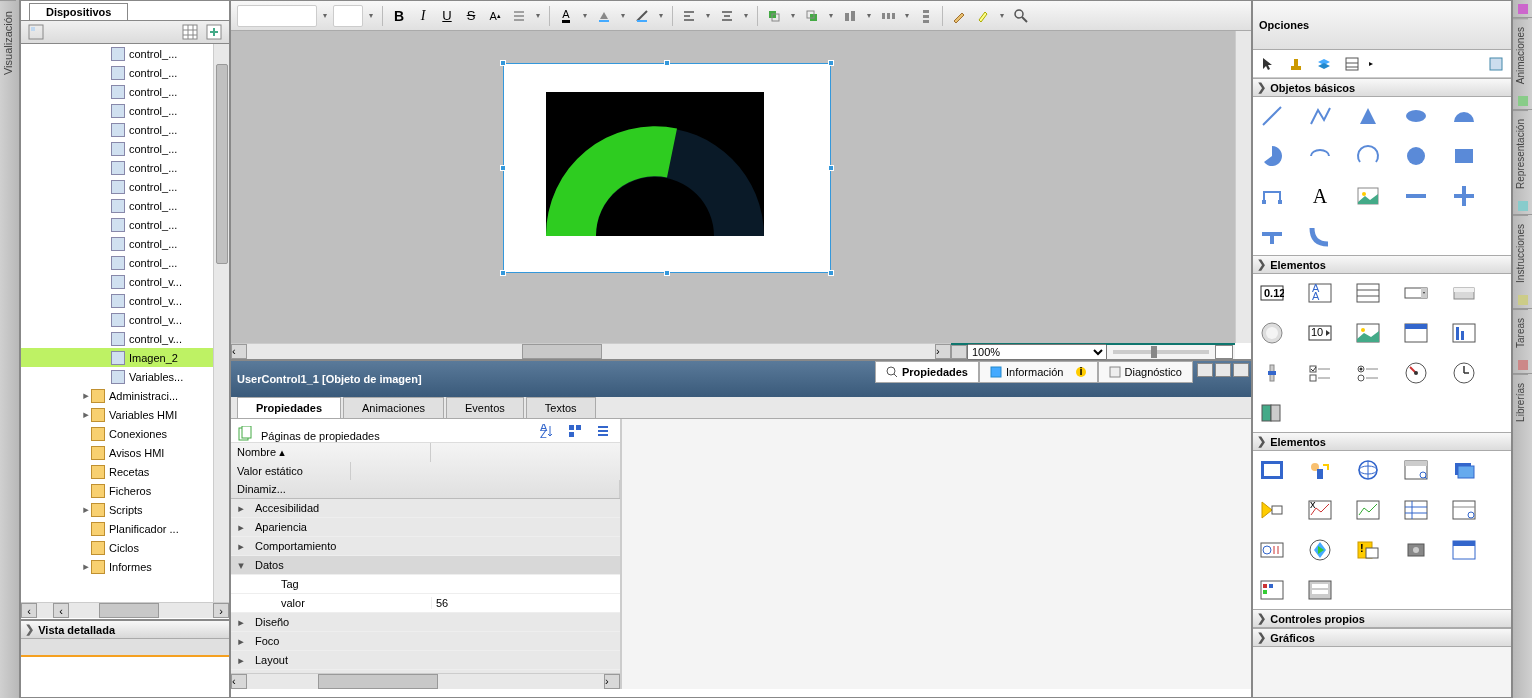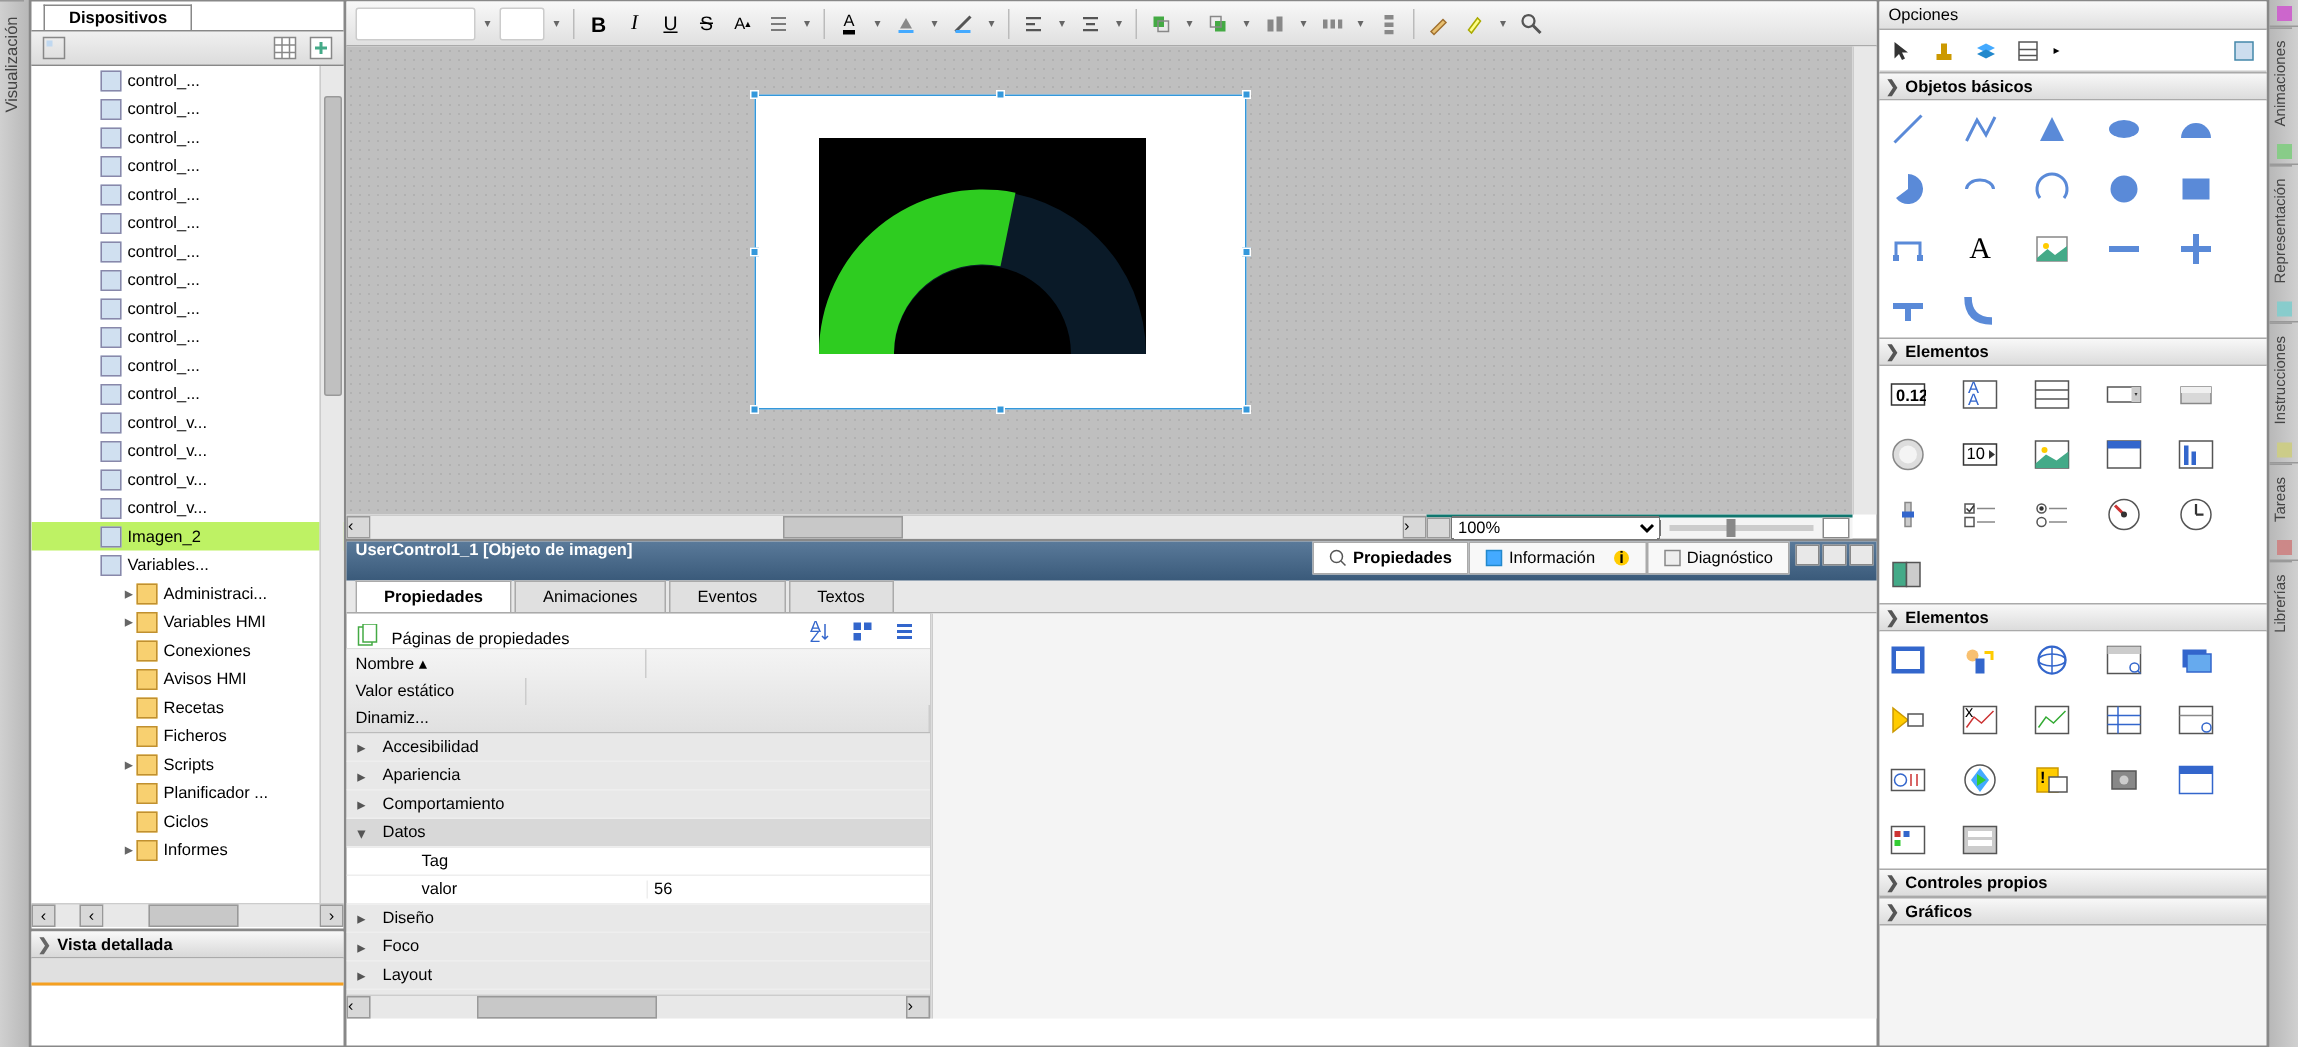--- a/index.html
+++ b/index.html
@@ -9,21 +9,21 @@
 .left-vtabs { position: absolute; left: 0; top: 0; width: 20px; height: 698px; background: linear-gradient(to right,#d0d0d0,#b8b8b8); border-right:1px solid #888;}
 .vtab { writing-mode: vertical-rl; transform: rotate(180deg); padding: 10px 2px; font-size: 11px; color:#444; border-bottom:1px solid #999;}
 
 
 .tree-panel { position: absolute; left: 20px; top: 0; width: 210px; height: 620px; background:#fff; border: 1px solid #888; }
 .tree-panel .tab { display:inline-block; background:#fff; border:1px solid #888; border-bottom:none; padding:2px 16px; margin:2px 0 0 8px; font-weight:bold;}
 .tree-toolbar { height: 24px; border-top:1px solid #888; border-bottom:1px solid #888; background: linear-gradient(#f0f0f0,#dcdcdc); display:flex; align-items:center; padding:0 4px; justify-content:space-between;}
 .tree-body { height: 558px; overflow:hidden; background:#fff; position:relative;}
 .tree-scroll { position:absolute; right:0; top:0; width:16px; height:100%; background:#e8e8e8; border-left:1px solid #ccc;}
 .tree-scroll .thumb{position:absolute;left:2px;width:12px;background:#c0c0c0;border:1px solid #999;border-radius:2px;}
-.tree-item { display:flex; align-items:center; height:19px; padding-left:46px; white-space:nowrap; overflow:hidden; text-overflow:ellipsis; cursor:default;}
+.tree-item { display:flex; align-items:center; height:19px; padding-left:90px; white-space:nowrap; overflow:hidden; text-overflow:ellipsis; cursor:default;}
 .tree-item.sel{background:#bef264;}
 .tree-item .ico{width:14px;height:14px;background:#d0e0f0;border:1px solid #88a;margin-right:4px;flex-shrink:0;}
 .tree-item.folder{padding-left:60px;}
 .tree-item.folder .ico{background:#f8d070;border-color:#c09030;}
 .tree-item .arrow{width:10px;display:inline-block;text-align:center;color:#666;}
 .tree-hscroll{height:16px; background:#e8e8e8; border-top:1px solid #ccc; display:flex;}
 .tree-hscroll .btn{width:16px;border:1px solid #999;background:#d8d8d8;display:flex;align-items:center;justify-content:center;}
 
 
 .detail-panel{position:absolute;left:20px;top:620px;width:210px;height:78px;background:#fff;border:1px solid #888;}
@@ -51,21 +51,21 @@
 .zoom-area .slider .knob{position:absolute;left:40%;top:-4px;width:6px;height:12px;background:#888;}
 .zoom-area .fit{width:18px;height:14px;border:1px solid #888;background:#fff;margin-right:2px;}
 
 .design-surface{position:absolute;left:272px;top:32px;width:328px;height:210px;background:#fff;border:1px solid #3498db;}
 .design-surface .handle{position:absolute;width:6px;height:6px;background:#3498db;border:1px solid #fff;}
 .design-surface .gauge-bg{position:absolute;left:42px;top:28px;width:218px;height:144px;background:#000;}
 .gauge-svg{position:absolute;left:0;top:0;}
 
 
 .props-panel{position:absolute;left:230px;top:360px;width:1022px;height:338px;background:#fff;border:1px solid #888;}
-.props-titlebar{height:26px;background:linear-gradient(#5a7a9a,#3a5a7a);color:#fff;display:flex;padding:0 6px;}
+.props-titlebar{height:36px;background:linear-gradient(#5a7a9a,#3a5a7a);color:#fff;display:flex;align-items:center;padding:0 6px;}
 .props-titlebar .title{flex:1;font-weight:bold;}
 .props-tabsright{display:flex;background:#f0f0f0;}
 .props-tabsright .rtab{padding:3px 10px;border:1px solid #aaa;background:#f8f8f8;display:flex;align-items:center;gap:4px;cursor:default;}
 .props-tabsright .rtab.active{background:#fff;font-weight:bold;}
 .props-tabsright .winbtns{display:flex;margin-left:auto;padding:2px;}
 .props-tabsright .winbtns div{width:16px;height:14px;border:1px solid #888;margin-left:2px;background:#e8e8e8;}
 
 .props-subtabs{display:flex;background:#e8e8e8;border-bottom:1px solid #aaa;padding-left:6px;}
 .props-subtabs .stab{padding:4px 18px;border:1px solid #aaa;background:#e0e0e0;margin-right:2px;border-bottom:none;cursor:default;}
 .props-subtabs .stab.active{background:#fff;font-weight:bold;}
@@ -82,21 +82,21 @@
 .prow .exp{width:20px;text-align:center;color:#555;}
 .prow .name{width:180px;padding-left:4px;}
 .prow .val{width:120px;padding-left:4px;border-left:1px solid #eee;}
 .prow.sub .name{padding-left:30px;}
 .prow .dyn{width:50px;border-left:1px solid #eee;}
 .props-right{flex:1;background:#f4f4f4;border-left:1px solid #ccc;}
 .props-hscroll{height:16px;border-top:1px solid #ccc;background:#e8e8e8;display:flex;}
 
 
 .toolbox{position:absolute;left:1252px;top:0;width:260px;height:698px;background:#f4f4f4;border:1px solid #888;}
-.toolbox-hdr{padding:3px 6px;font-weight:normal;background:linear-gradient(#f8f8f8,#e0e0e0);border-bottom:1px solid #aaa;}
+.toolbox-hdr{padding:18px 6px;font-weight:bold;background:linear-gradient(#f8f8f8,#e0e0e0);border-bottom:1px solid #aaa;}
 .toolbox-row{height:28px;display:flex;align-items:center;padding:0 4px;gap:6px;border-bottom:1px solid #ccc;background:#fff;}
 .toolbox-section-hdr{background:linear-gradient(#f8f8f8,#dcdcdc);border-top:1px solid #aaa;border-bottom:1px solid #aaa;padding:2px 4px;font-weight:bold;display:flex;align-items:center;}
 .toolbox-section-hdr .chev{margin-right:4px;color:#555;}
 .toolbox-grid{display:flex;flex-wrap:wrap;padding:6px;gap:14px 22px;background:#fff;}
 .tool-ico{width:26px;height:26px;display:flex;align-items:center;justify-content:center;cursor:default;}
 .toolbox-list{background:#fff;padding:4px;}
 .toolbox-list .row{display:flex;align-items:center;height:20px;gap:6px;}
 
 
 .right-vtabs{position:absolute;right:0;top:0;width:20px;height:698px;background:linear-gradient(to left,#d0d0d0,#b8b8b8);border-left:1px solid #888;}

